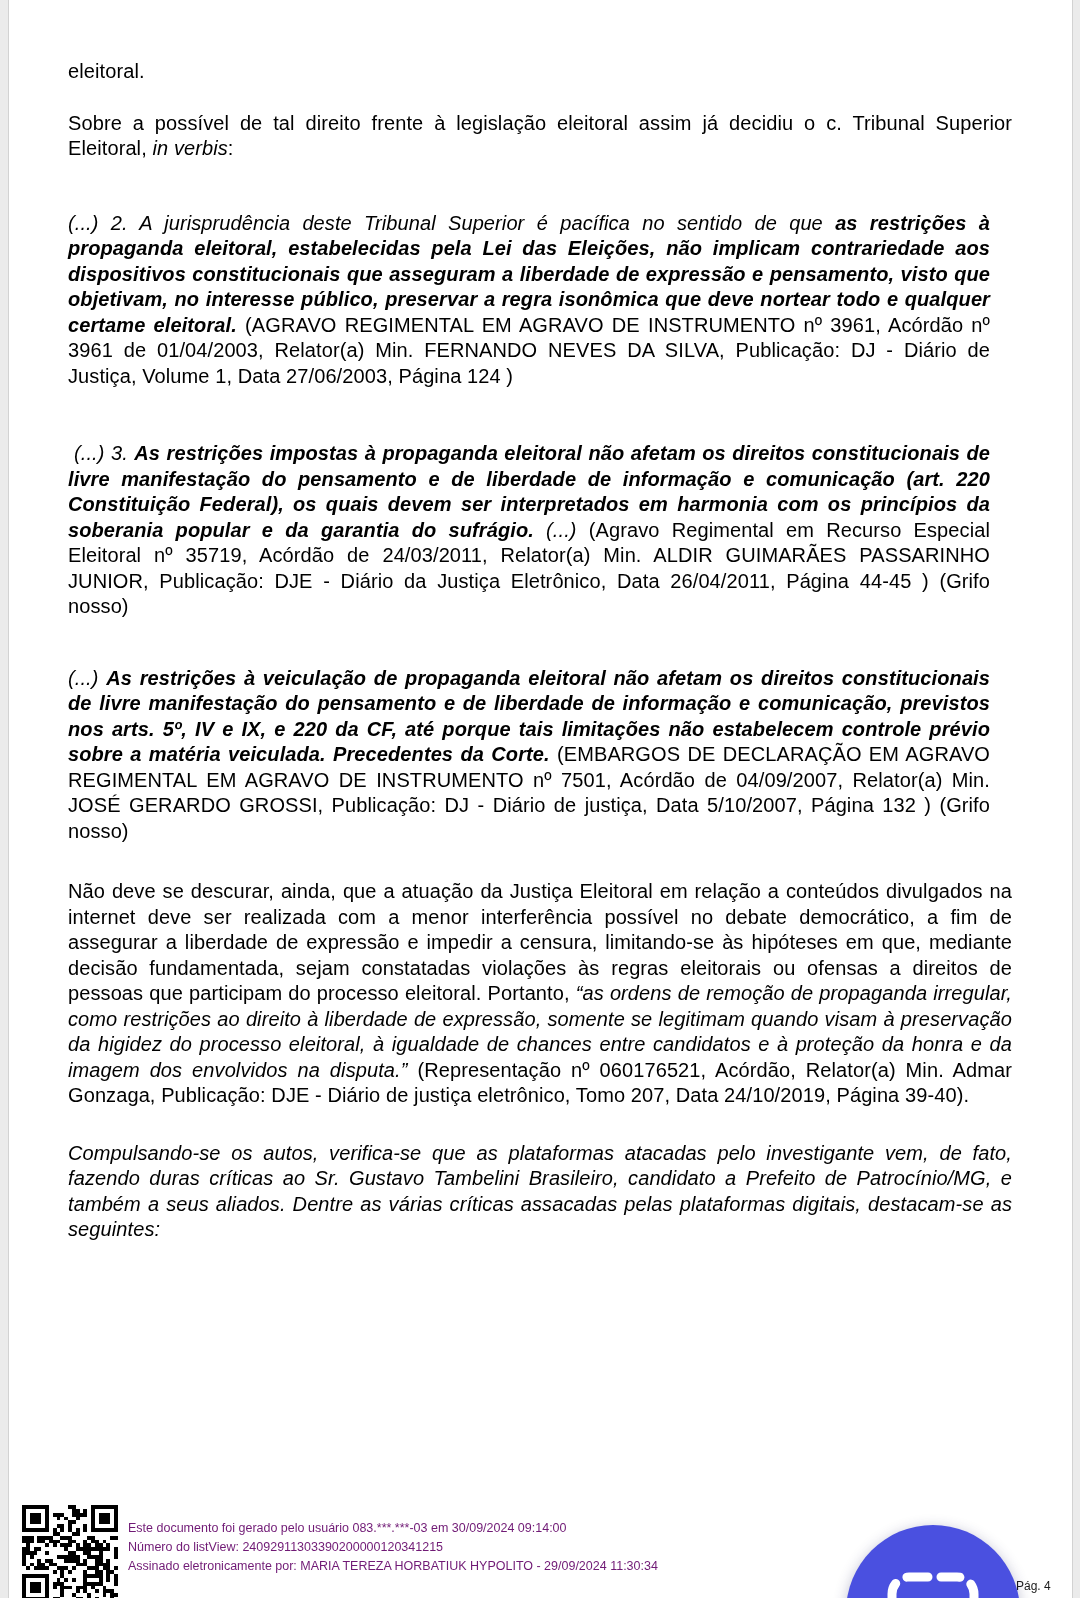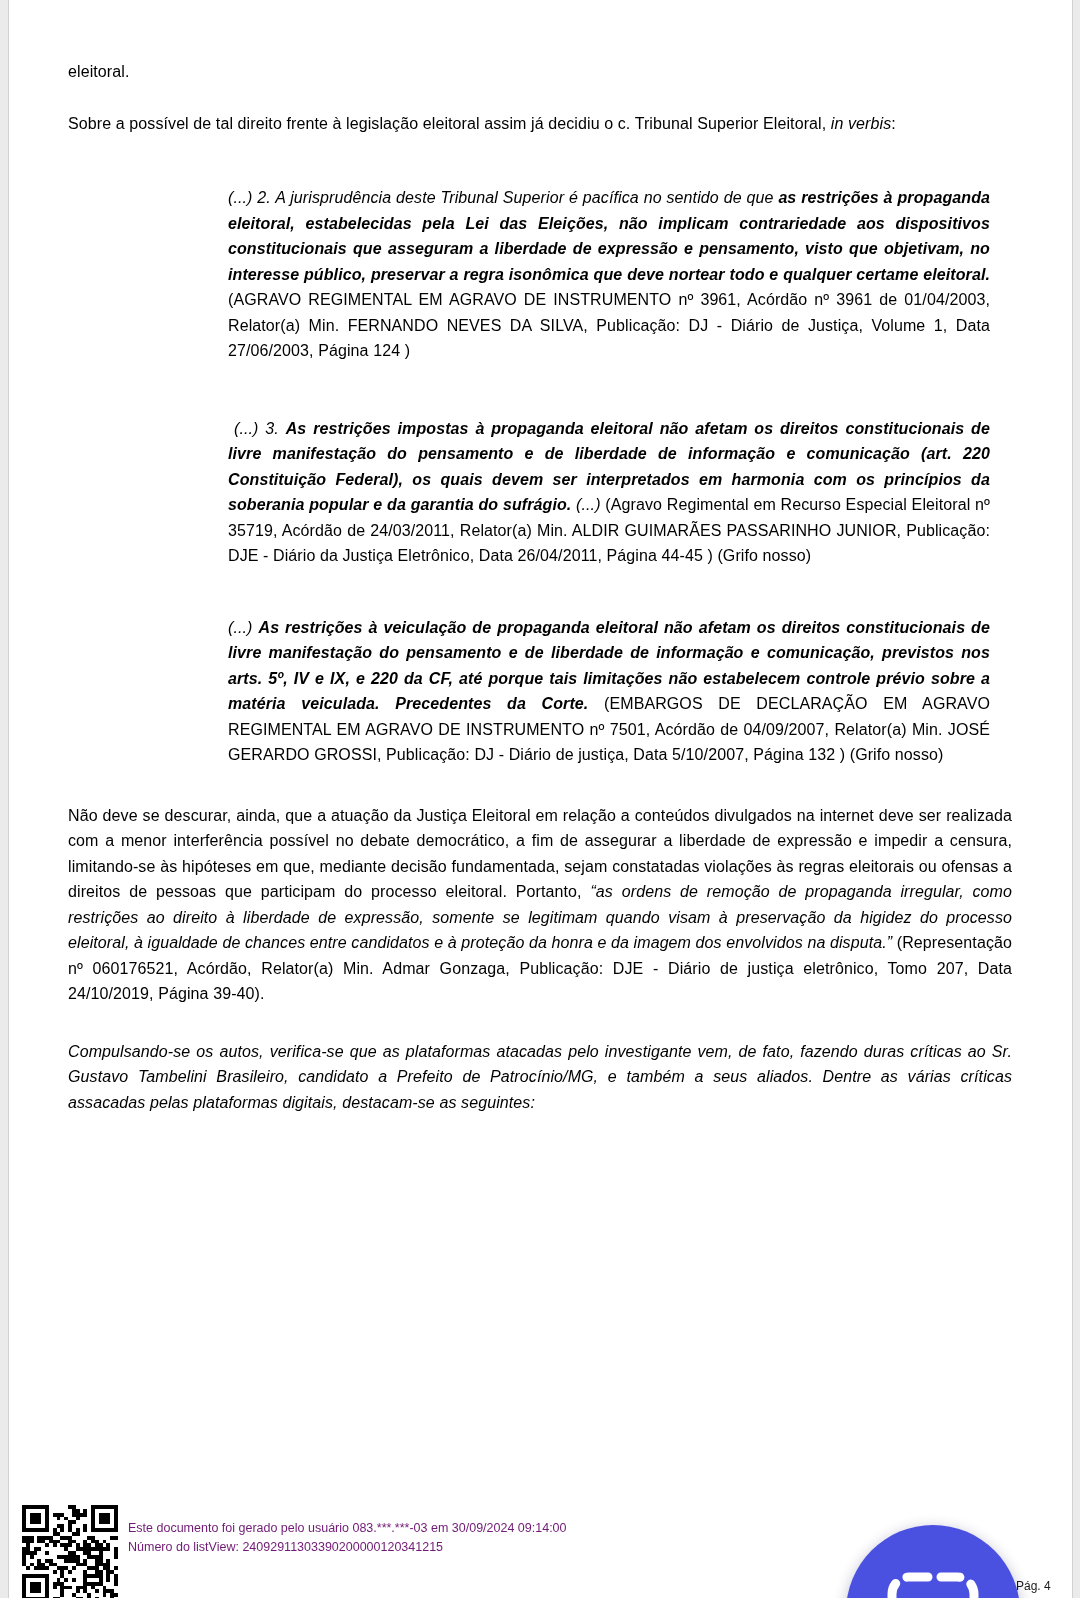--- a/index.html
+++ b/index.html
@@ -7,25 +7,25 @@
     width:1080px;height:1598px;overflow:hidden;position:relative;
     background:#ffffff;color:#000;
     font-family:"Liberation Sans", sans-serif;
   }
   .edge{position:absolute;top:0;height:1598px;background:#ebebeb;}
   .edge-left{left:0;width:8px;border-right:1px solid #d2d2d2;}
   .edge-right{right:0;width:7px;border-left:1px solid #d2d2d2;}
 
   .doc-content{
     position:absolute;left:68px;top:59px;width:944px;
-    font-size:16px;line-height:25.5px;text-align:justify;
+    font-size:20px;line-height:25.5px;text-align:justify;
     letter-spacing:0.1px;
   }
   .para{margin:0;}
-  .quote{margin-left:160px;margin-right:22px;}
+  .quote{margin-right:22px;}
   .mt-intro{margin-top:26px;}
   .mt-q1{margin-top:49px;}
   .mt-q2{margin-top:52px;}
   .mt-q3{margin-top:46px;}
   .mt-p2{margin-top:35px;}
   .mt-p3{margin-top:32px;font-style:italic;}
   .seg-i{font-style:italic;}
   .seg-bi{font-style:italic;font-weight:bold;}
 
   .qr-box{position:absolute;left:22px;top:1505px;width:96px;height:96px;}
@@ -391,20 +391,21 @@
       <rect x="14" y="24" width="1" height="1" fill="#000"></rect>
       <rect x="15" y="24" width="1" height="1" fill="#000"></rect>
       <rect x="17" y="24" width="1" height="1" fill="#000"></rect>
       <rect x="19" y="24" width="1" height="1" fill="#000"></rect>
       <rect x="23" y="24" width="1" height="1" fill="#000"></rect>
     </svg></div>
 
 <div class="footer-lines">
   <div>Este documento foi gerado pelo usuário 083.***.***-03 em 30/09/2024 09:14:00</div>
   <div>Número do listView: 24092911303390200000120341215</div>
+  <div>Assinado eletronicamente por: MARIA TEREZA HORBATIUK HYPOLITO - 29/09/2024 11:30:34</div>
 </div>
 
 <div class="page-label">Pág. 4</div>
 
 <button class="widget-btn">
   <svg width="110" height="90" viewBox="0 0 110 90">
     <rect x="14" y="8" width="82" height="62" rx="17" fill="none" stroke="#ffffff" stroke-width="9" stroke-dasharray="19 13" stroke-linecap="round"></rect>
   </svg>
 </button>
 

